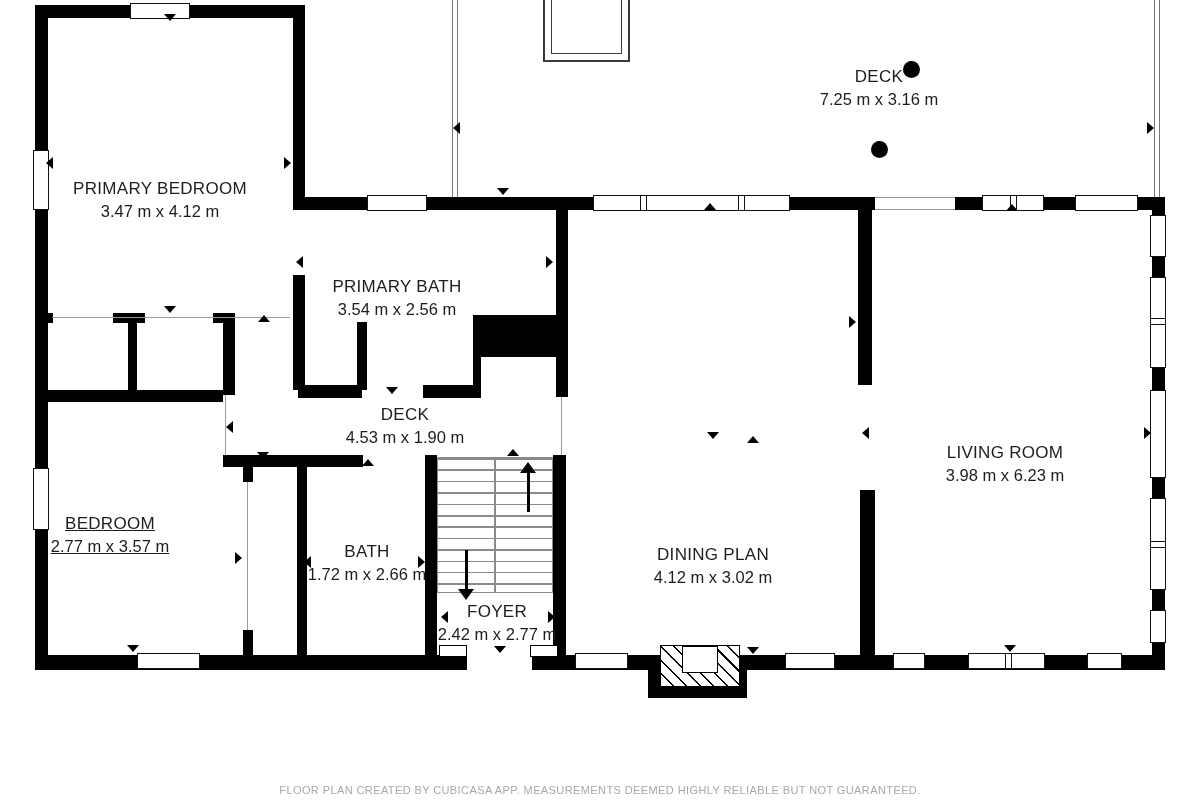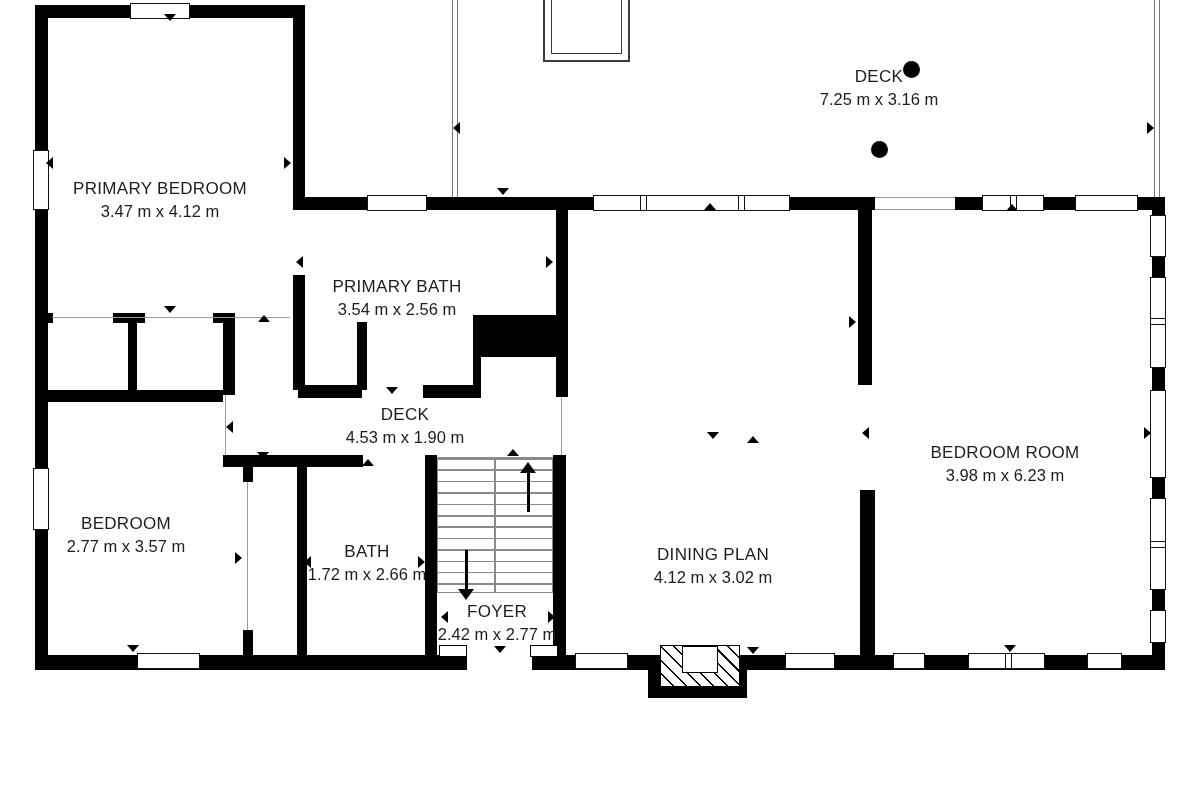--- a/index.html
+++ b/index.html
@@ -171,33 +171,34 @@
   </div>
   <div class="room-label" style="left:879px;top:65px;">
     <div class="nm">DECK</div>
     <div class="dm">7.25 m x 3.16 m</div>
   </div>
   <div class="room-label" style="left:405px;top:403px;">
     <div class="nm">DECK</div>
     <div class="dm">4.53 m x 1.90 m</div>
   </div>
   <div class="room-label" style="left:1005px;top:441px;">
-    <div class="nm">BEDROOM ROOM</div>
+    <div class="nm">LIVING ROOM</div>
     <div class="dm">3.98 m x 6.23 m</div>
   </div>
-  <div class="room-label" style="left:126px;top:512px;">
+  <div class="room-label" style="left:110px;top:512px;text-decoration:underline;">
     <div class="nm">BEDROOM</div>
     <div class="dm">2.77 m x 3.57 m</div>
   </div>
   <div class="room-label" style="left:367px;top:540px;">
     <div class="nm">BATH</div>
     <div class="dm">1.72 m x 2.66 m</div>
   </div>
   <div class="room-label" style="left:497px;top:600px;">
     <div class="nm">FOYER</div>
     <div class="dm">2.42 m x 2.77 m</div>
   </div>
   <div class="room-label" style="left:713px;top:543px;">
     <div class="nm">DINING PLAN</div>
     <div class="dm">4.12 m x 3.02 m</div>
   </div>
 
+  <div id="footer">FLOOR PLAN CREATED BY CUBICASA APP. MEASUREMENTS DEEMED HIGHLY RELIABLE BUT NOT GUARANTEED.</div>
 </div>
 
 </body></html>

